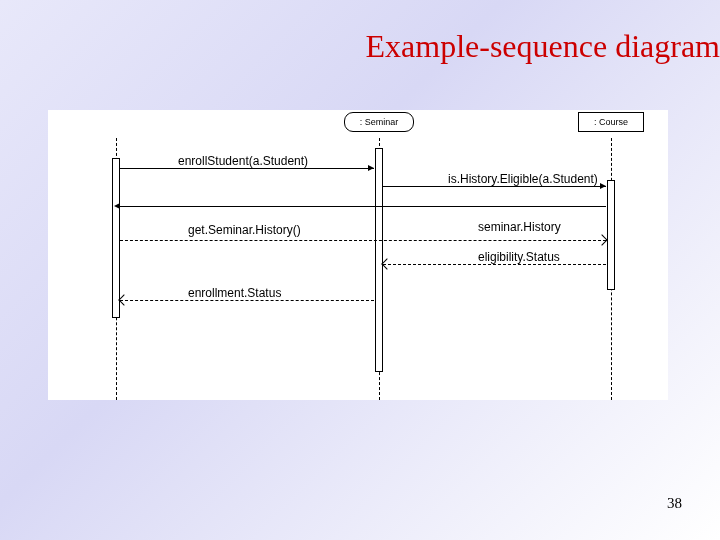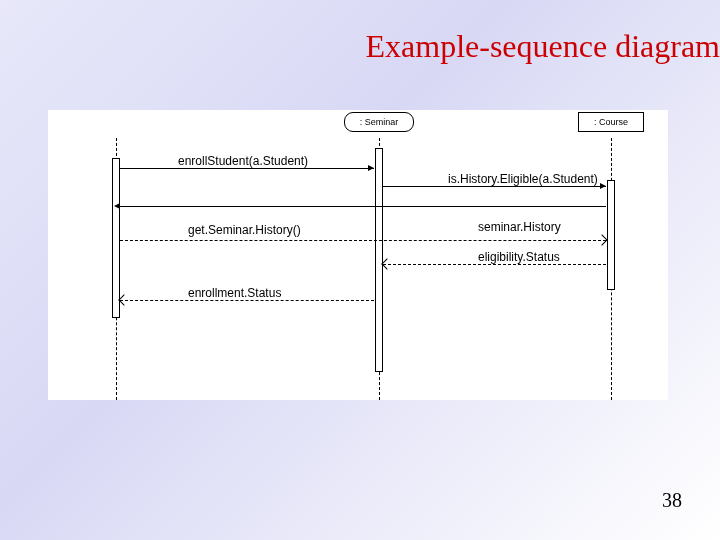--- a/index.html
+++ b/index.html
@@ -75,21 +75,21 @@
     width: 8px; height: 8px;
     border-top: 1px solid #000;
   }
   .open-arrow.right { border-right: 1px solid #000; transform: rotate(45deg); }
   .open-arrow.left  { border-left: 1px solid #000; transform: rotate(-45deg); }
   .page-num {
     position: absolute;
     right: 38px;
     bottom: 28px;
     font-family: Georgia, serif;
-    font-size: 20px;
+    font-size: 15px;
     color: #000;
   }
 </style>
 </head>
 <body>
 
 <div class="title">Example-sequence diagram</div>
 
 <div class="diagram">
 

